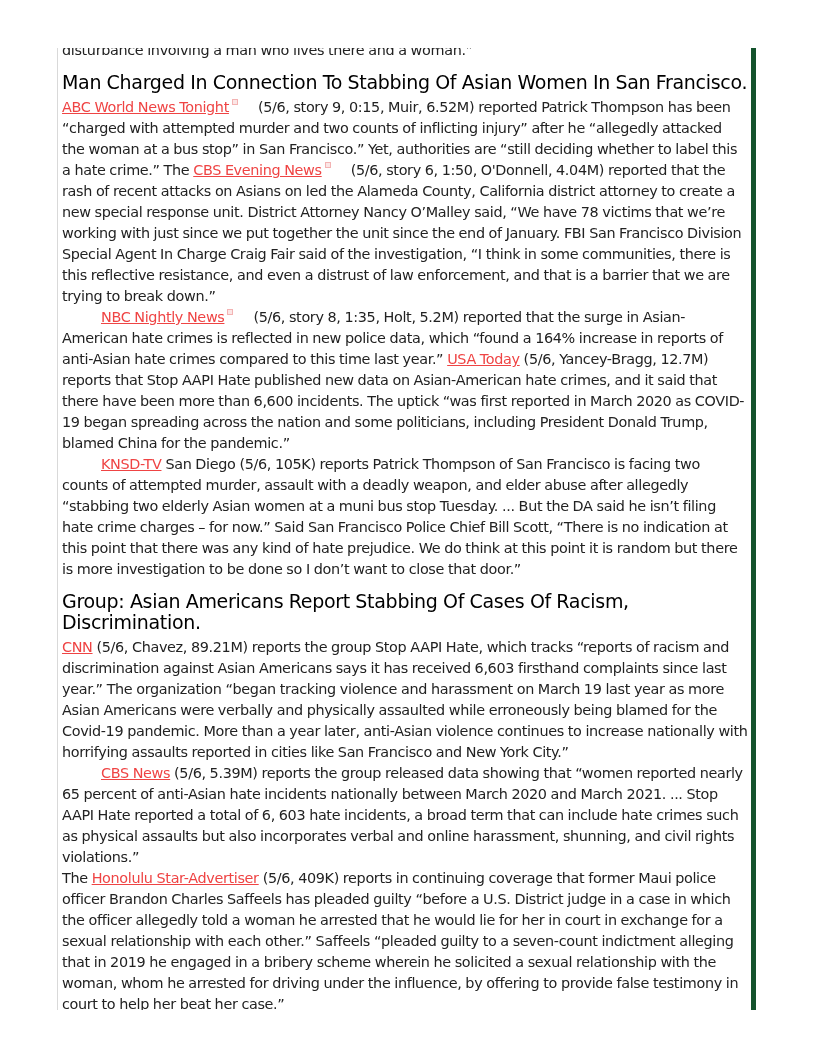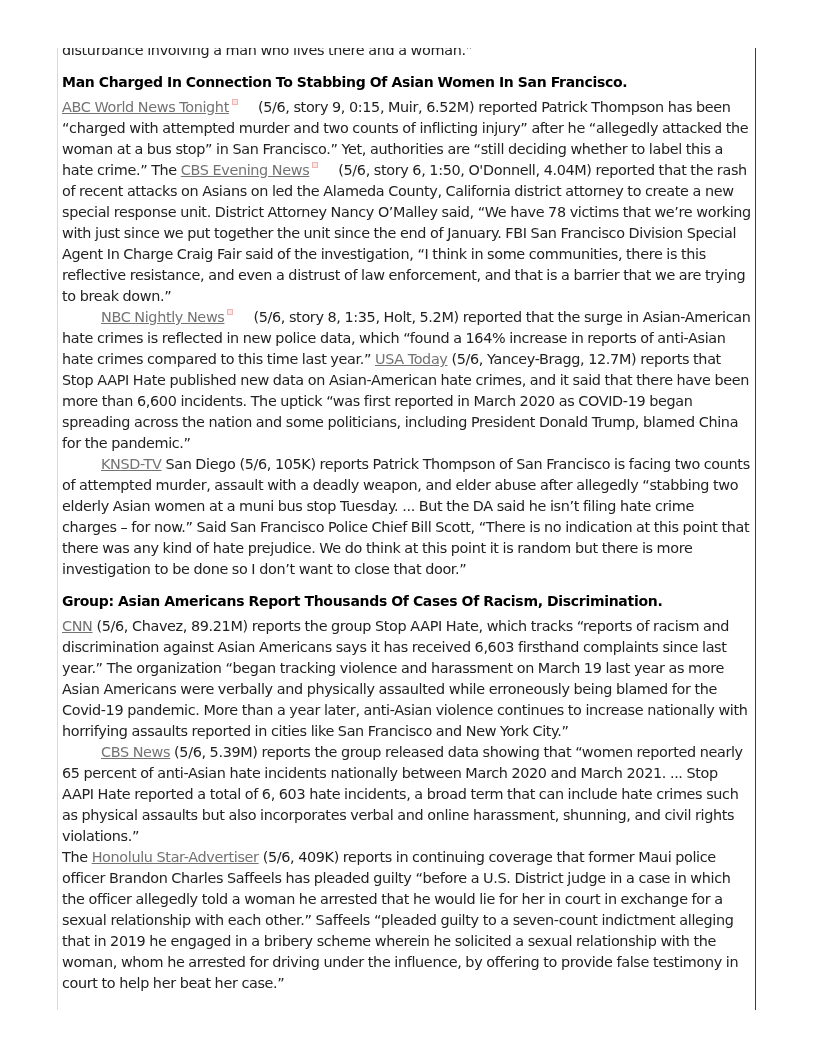--- a/index.html
+++ b/index.html
@@ -2,46 +2,46 @@
 <html><head>
   <meta charset="utf-8">
   <style>
     html, body { margin: 0; padding: 0; background: #ffffff; }
     body { width: 816px; height: 1056px; position: relative; overflow: hidden; }
     .page {
       position: absolute;
       left: 57px; top: 48px;
       width: 699px; height: 962px;
       border-left: 1px solid #d9d9d9;
-      border-right: 1px solid #14532d;
+      border-right: 5px solid #14532d;
       box-sizing: border-box;
       overflow: hidden;
     }
     .content {
       padding: 0 3px 0 4px;
       font-family: "DejaVu Sans", sans-serif;
       font-size: 14.4px;
       line-height: 21px;
       color: #222222;
       letter-spacing: -0.35px;
       word-spacing: -0.3px;
     }
     p { margin: 0; }
     .lead { margin-top: -8px; }
     h2 {
       font-family: "DejaVu Sans", sans-serif;
-      font-size: 14px;
-      font-weight: bold;
+      font-size: 19px;
+      font-weight: normal;
       color: #000000;
       margin: 11px 0 4px 0;
       line-height: 21px;
       letter-spacing: -0.3px;
     }
     .indent { text-indent: 39px; }
-    a { color: #737373; text-decoration: underline; }
+    a { color: #ef4444; text-decoration: underline; }
     .bi {
       display: inline-block;
       width: 4px; height: 4px;
       border: 1px solid #f3b3b3;
       background: #fbe6e6;
       vertical-align: top;
       margin: 0 2px 0 3px;
       position: relative; top: 2px;
     }
     .gap { display: inline-block; width: 18px; }
@@ -52,20 +52,20 @@
 <div class="page">
   <div class="content">
 
     <p class="lead">disturbance involving a man who lives there and a woman.”</p>
 
     <h2>Man Charged In Connection To Stabbing Of Asian Women In San Francisco.</h2>
     <p><a href="#">ABC World News Tonight</a><span class="bi"></span><span class="gap"></span><span>(5/6, story 9, 0:15, Muir, 6.52M) reported Patrick Thompson has been “charged with attempted murder and two counts of inflicting injury” after he “allegedly attacked the woman at a bus stop” in San Francisco.” Yet, authorities are “still deciding whether to label this a hate crime.” The </span><a href="#">CBS Evening News</a><span class="bi"></span><span class="gap"></span><span>(5/6, story 6, 1:50, O'Donnell, 4.04M) reported that the rash of recent attacks on Asians on led the Alameda County, California district attorney to create a new special response unit. District Attorney Nancy O’Malley said, “We have 78 victims that we’re working with just since we put together the unit since the end of January. FBI San Francisco Division Special Agent In Charge Craig Fair said of the investigation, “I think in some communities, there is this reflective resistance, and even a distrust of law enforcement, and that is a barrier that we are trying to break down.”</span></p>
     <p class="indent"><a href="#">NBC Nightly News</a><span class="bi"></span><span class="gap"></span><span>(5/6, story 8, 1:35, Holt, 5.2M) reported that the surge in Asian-American hate crimes is reflected in new police data, which “found a 164% increase in reports of anti-Asian hate crimes compared to this time last year.” </span><a href="#">USA Today</a><span> (5/6, Yancey-Bragg, 12.7M) reports that Stop AAPI Hate published new data on Asian-American hate crimes, and it said that there have been more than 6,600 incidents. The uptick “was first reported in March 2020 as COVID-19 began spreading across the nation and some politicians, including President Donald Trump, blamed China for the pandemic.”</span></p>
     <p class="indent"><a href="#">KNSD-TV</a><span> San Diego (5/6, 105K) reports Patrick Thompson of San Francisco is facing two counts of attempted murder, assault with a deadly weapon, and elder abuse after allegedly “stabbing two elderly Asian women at a muni bus stop Tuesday. ... But the DA said he isn’t filing hate crime charges – for now.” Said San Francisco Police Chief Bill Scott, “There is no indication at this point that there was any kind of hate prejudice. We do think at this point it is random but there is more investigation to be done so I don’t want to close that door.”</span></p>
 
-    <h2>Group: Asian Americans Report Thousands Of Cases Of Racism, Discrimination.</h2>
+    <h2>Group: Asian Americans Report Stabbing Of Cases Of Racism, Discrimination.</h2>
     <p><a href="#">CNN</a><span> (5/6, Chavez, 89.21M) reports the group Stop AAPI Hate, which tracks “reports of racism and discrimination against Asian Americans says it has received 6,603 firsthand complaints since last year.” The organization “began tracking violence and harassment on March 19 last year as more Asian Americans were verbally and physically assaulted while erroneously being blamed for the Covid-19 pandemic. More than a year later, anti-Asian violence continues to increase nationally with horrifying assaults reported in cities like San Francisco and New York City.”</span></p>
     <p class="indent"><a href="#">CBS News</a><span> (5/6, 5.39M) reports the group released data showing that “women reported nearly 65 percent of anti-Asian hate incidents nationally between March 2020 and March 2021. ... Stop AAPI Hate reported a total of 6, 603 hate incidents, a broad term that can include hate crimes such as physical assaults but also incorporates verbal and online harassment, shunning, and civil rights violations.”</span></p>
 
     <p><span>The </span><a href="#">Honolulu Star-Advertiser</a><span> (5/6, 409K) reports in continuing coverage that former Maui police officer Brandon Charles Saffeels has pleaded guilty “before a U.S. District judge in a case in which the officer allegedly told a woman he arrested that he would lie for her in court in exchange for a sexual relationship with each other.” Saffeels “pleaded guilty to a seven-count indictment alleging that in 2019 he engaged in a bribery scheme wherein he solicited a sexual relationship with the woman, whom he arrested for driving under the influence, by offering to provide false testimony in court to help her beat her case.”</span></p>
 
   </div>
 </div>
 
 </body></html>

